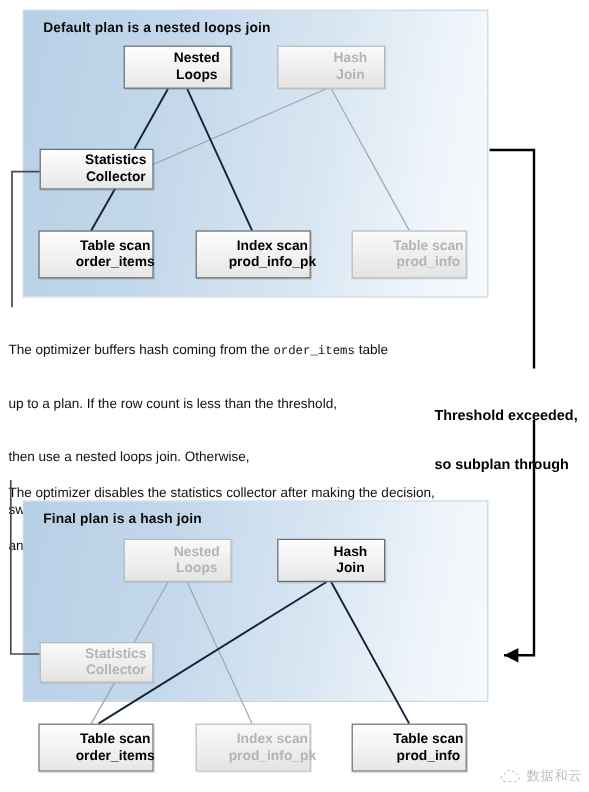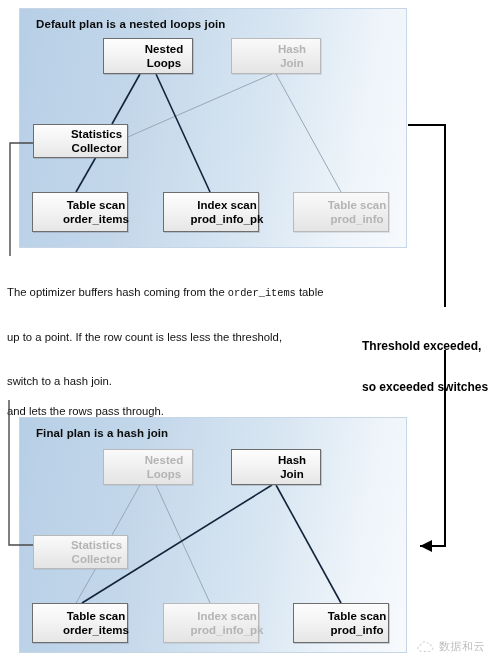--- a/index.html
+++ b/index.html
@@ -18,21 +18,21 @@
   }
 
   
   .panel {
     position: absolute;
     background: linear-gradient(100deg, #b7cfe6 0%, #c3d7ea 30%, #d8e6f2 62%, #eef4fa 85%, #f7fafd 100%);
     border: 1px solid #c6d6e6;
     padding-left: 40px;
   }
   #panel-top   { left: 19px; top: 8px;   width: 388px; height: 240px; }
-  #panel-bottom{ left: 19px; top: 417px; width: 388px; height: 236px; }
+  #panel-bottom{ left: 19px; top: 417px; width: 388px; height: 168px; }
 
   .panel-title {
     position: absolute;
     left: 16px;
     top: 9px;
     font-size: 11.5px;
     font-weight: bold;
     color: #0b0b0b;
     letter-spacing: .1px;
     white-space: nowrap;
@@ -160,31 +160,33 @@
 
     <polyline points="408,125 445,125 445,307" fill="none" stroke="#000000" stroke-width="2"></polyline>
     <polyline points="445,350 445,546 420,546" fill="none" stroke="#000000" stroke-width="2"></polyline>
     <polygon points="420,546 432,540 432,552" fill="#000000"></polygon>
   </svg>
 
   <div class="bodytext" style="left:7px; top:256px;">
     <div style="white-space:nowrap;">
       <span>The optimizer buffers hash coming from the </span><span class="mono">order_items</span><span> table</span>
     </div>
-    <div>up to a point. If the row count is less less the threshold,</div>
+    <div>up to a plan. If the row count is less than the threshold,</div>
+    <div>then use a nested loops join. Otherwise,</div>
     <div>switch to a hash join.</div>
   </div>
 
   <div class="bodytext" style="left:7px; top:375px;">
+    <div>The optimizer disables the statistics collector after making the decision,</div>
     <div>and lets the rows pass through.</div>
   </div>
 
   <div class="sidelabel" style="left:362px; top:313px;">
     <div>Threshold exceeded,</div>
-    <div>so exceeded switches</div>
+    <div>so subplan through</div>
   </div>
 
   <div class="panel" id="panel-bottom">
     <div class="panel-title">Final plan is a hash join</div>
   </div>
 
   <svg class="links" width="491" height="660">
 
     <line x1="140" y1="485" x2="112" y2="535" stroke="#9aa7b5" stroke-width="1"></line>
     <line x1="156" y1="485" x2="210" y2="603" stroke="#9aa7b5" stroke-width="1"></line>

